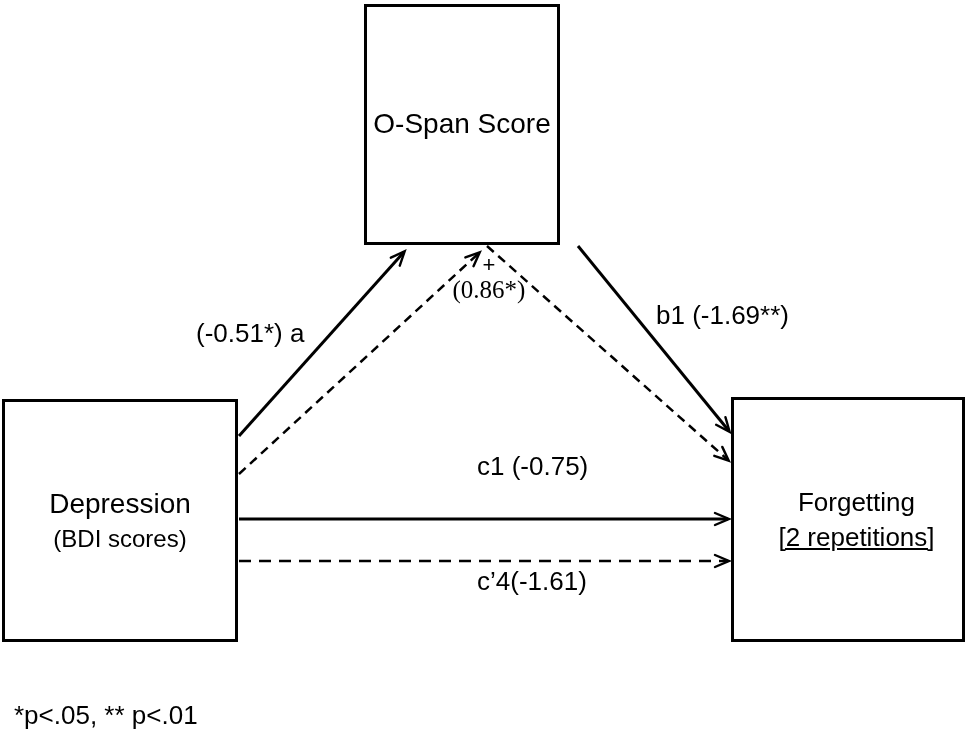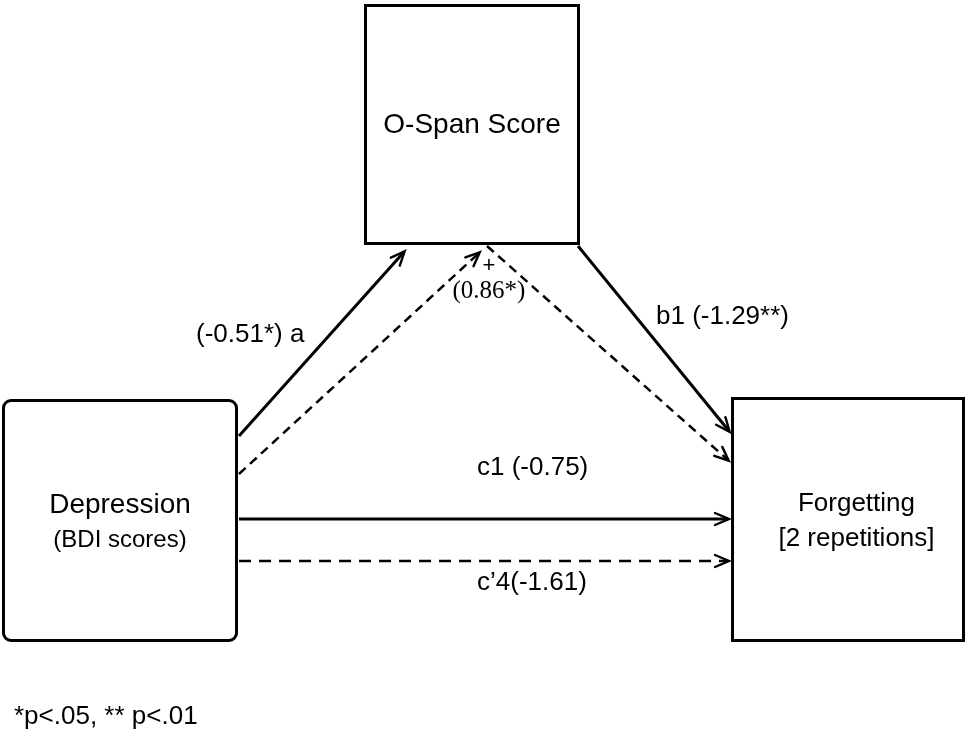--- a/index.html
+++ b/index.html
@@ -28,27 +28,27 @@
     box-sizing: border-box;
     border: 3px solid #000000;
     background: #ffffff;
     display: flex;
     flex-direction: column;
     align-items: center;
     justify-content: center;
     text-align: center;
     line-height: 1.32;
   }
-  .box-mediator  { left: 364px; top: 4px;   width: 216px; height: 241px; }
-  .box-predictor { left: 2px;   top: 399px; width: 236px; height: 243px; border-radius: 9px; }
+  .box-mediator  { left: 364px; top: 4px;   width: 196px; height: 241px; }
+  .box-predictor { left: 2px;   top: 399px; width: 236px; height: 243px; }
   .box-outcome   { left: 731px; top: 397px; width: 234px; height: 245px; padding-left: 17px; }
   .box-label    { font-size: 28px; }
   .box-sublabel { font-size: 24px; }
   .box-outcome .box-label    { font-size: 26px; }
-  .box-outcome .box-sublabel { font-size: 26px; }
+  .box-outcome .box-sublabel { font-size: 26px; text-decoration: underline; }
   .path-label {
     position: absolute;
     font-size: 26px;
     white-space: nowrap;
   }
   .label-a      { left: 196px; top: 318px; }
   .label-b      { left: 656px; top: 300px; }
   .label-c      { left: 477px; top: 451px; }
   .label-cprime { left: 477px; top: 566px; }
   .label-indirect {
@@ -118,21 +118,21 @@
     <span class="box-sublabel">[2 repetitions]</span>
   </div>
 
   <div class="path-label label-a">(-0.51*) a</div>
 
   <div class="label-indirect">
     <span class="indirect-plus">+</span>
     <span class="indirect-value">(0.86*)</span>
   </div>
 
-  <div class="path-label label-b">b1 (-1.29**)</div>
+  <div class="path-label label-b">b1 (-1.69**)</div>
 
   <div class="path-label label-c">c1 (-0.75)</div>
 
   <div class="path-label label-cprime">c’4(-1.61)</div>
 
   <div class="footnote">*p&lt;.05, ** p&lt;.01</div>
 
 </div>
 
 </body></html>

